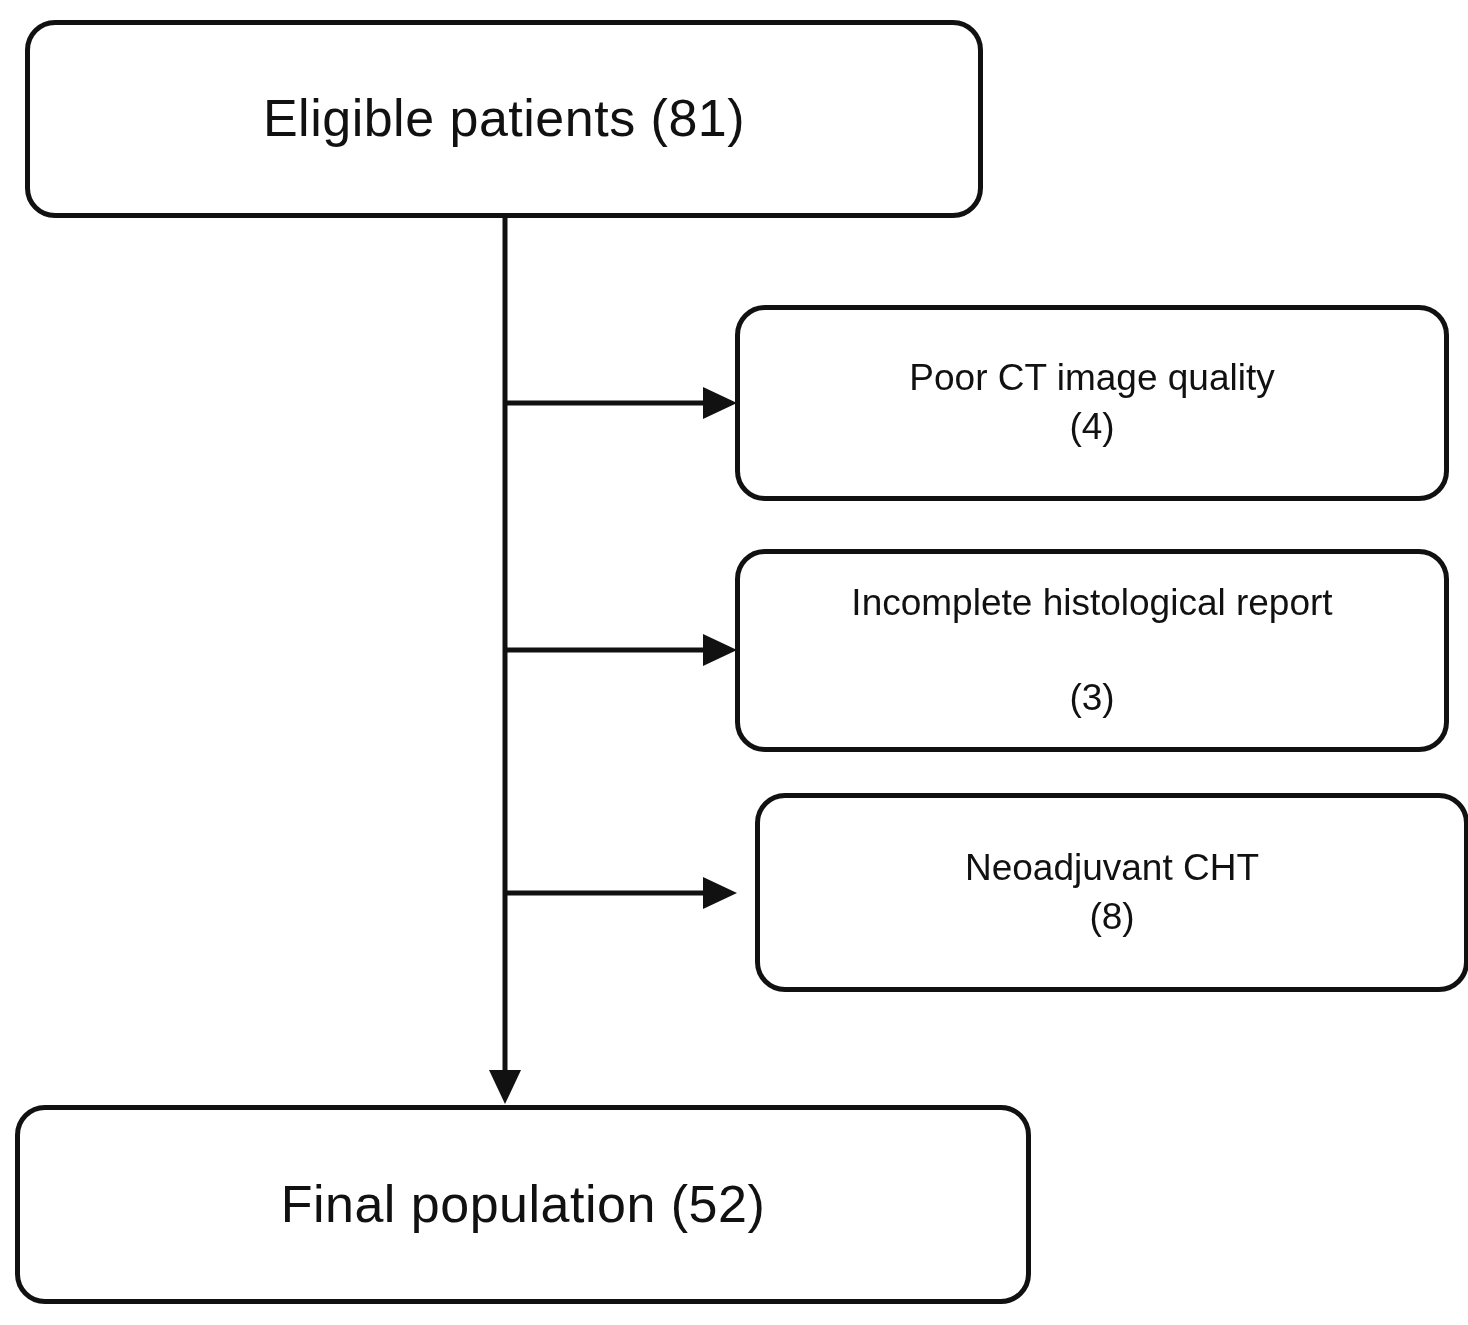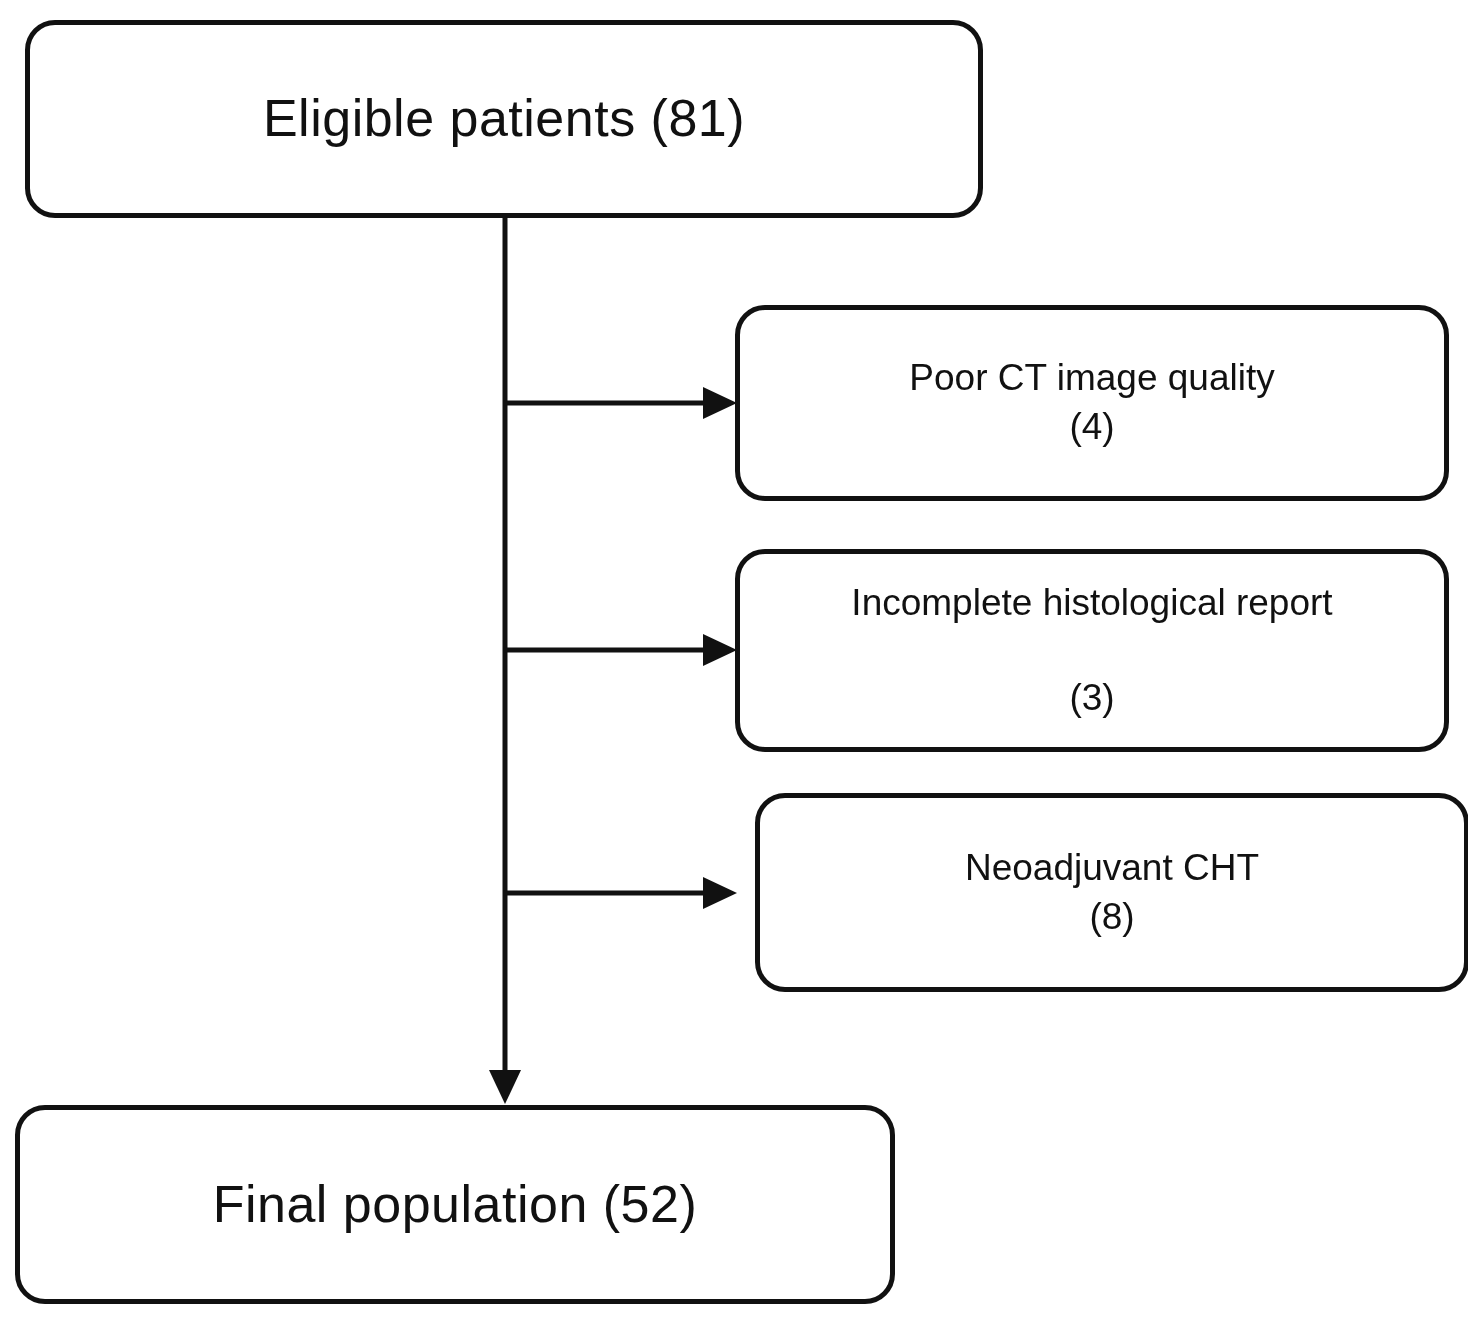--- a/index.html
+++ b/index.html
@@ -50,21 +50,21 @@
     line-height:1.32;
   }
   .node__label, .node__count{
     display:block;
   }
   
   .node--eligible{ left:25px;  top:20px;   width:958px; height:198px; }
   .node--excl1{    left:735px; top:305px;  width:714px; height:196px; }
   .node--excl2{    left:735px; top:549px;  width:714px; height:203px;gap:46px; }
   .node--excl3{    left:735px; top:793px;  width:714px; height:199px;margin-left:20px; }
-  .node--final{    left:15px;  top:1105px; width:880px; height:199px; }
+  .node--final{    left:15px;  top:1105px; width:1016px; height:199px; }
 </style>
 </head>
 <body>
 
 <div class="canvas">
 
   <svg class="connectors" viewBox="0 0 1468 1325" xmlns="http://www.w3.org/2000/svg">
 
     <line x1="505" y1="216" x2="505" y2="1072" stroke="var(--line)" stroke-width="5"></line>
     <polygon points="505,1104 489,1070 521,1070" fill="var(--line)"></polygon>

